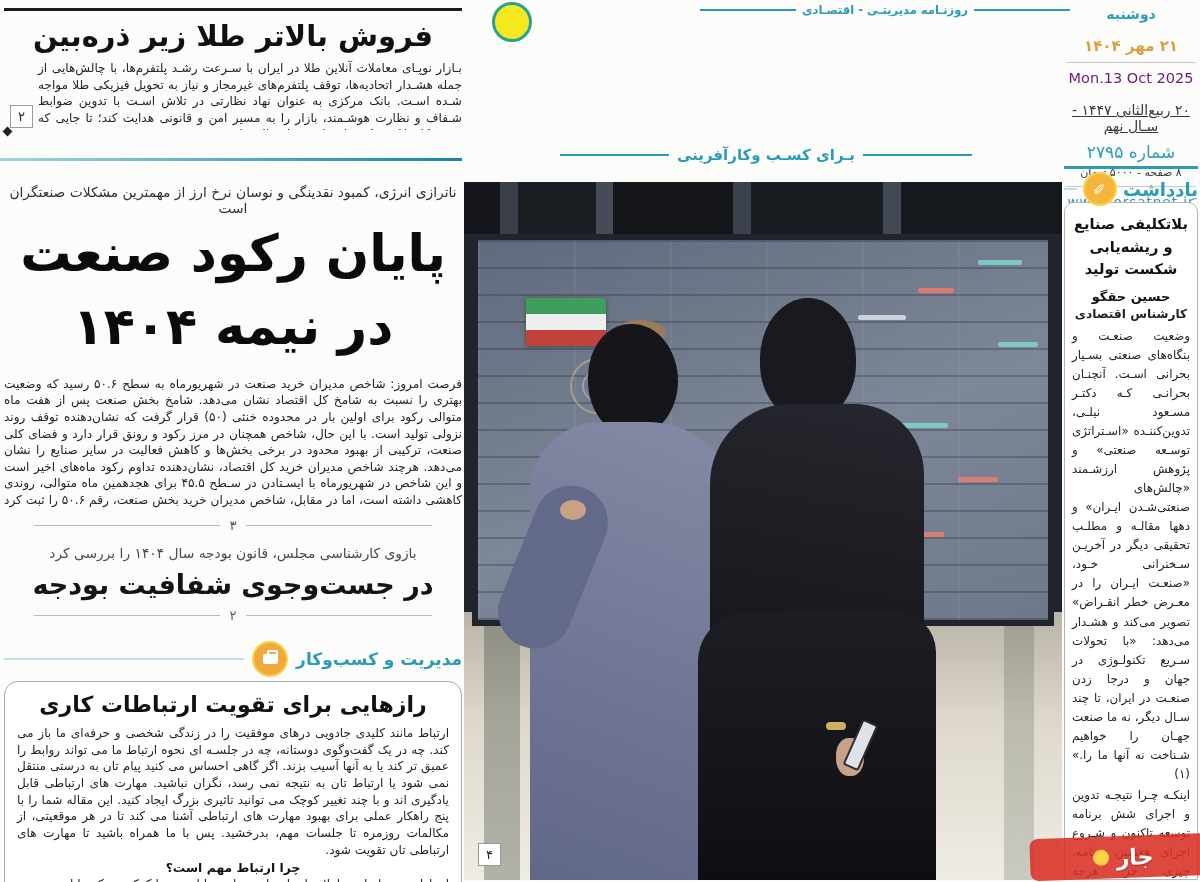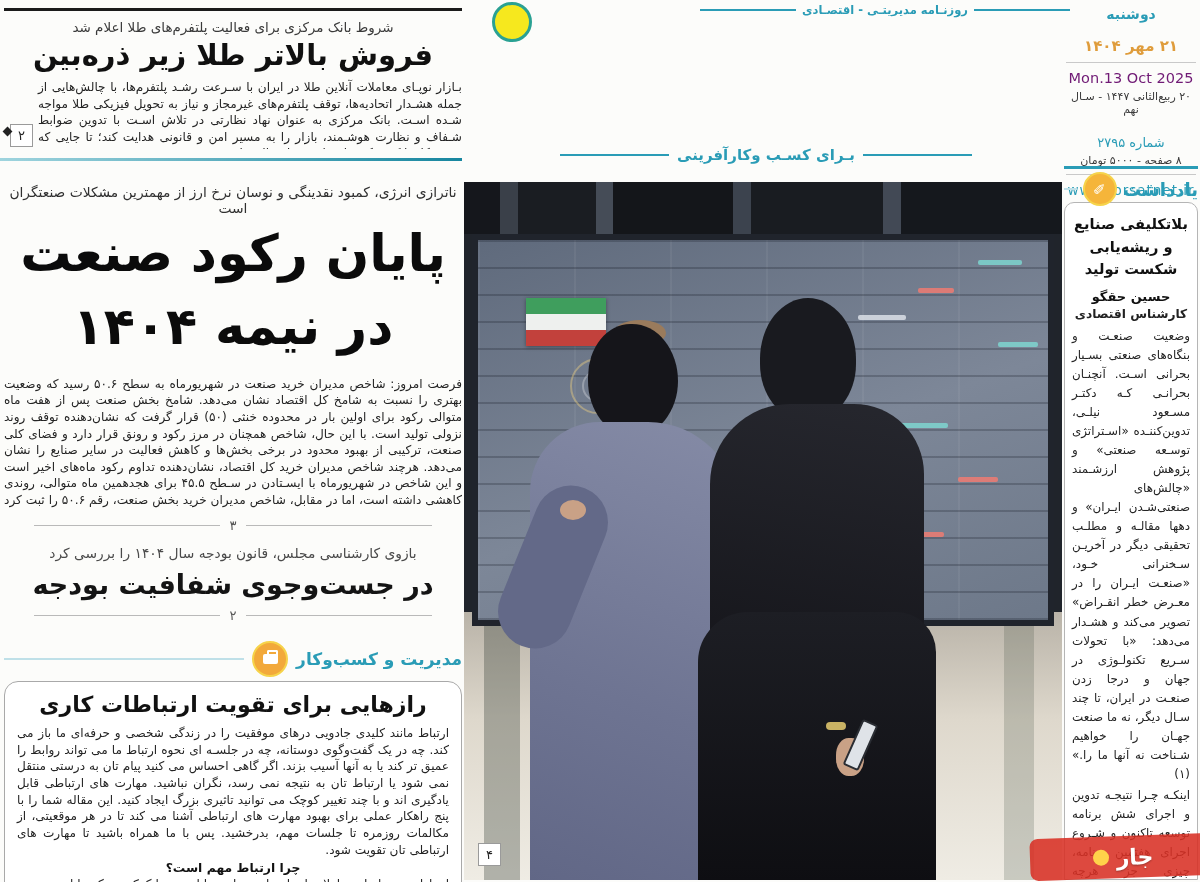--- a/index.html
+++ b/index.html
@@ -30,22 +30,22 @@
     background:#f6e81e;border:3px solid #2aa193;z-index:3;}
   .tagline{position:absolute;left:560px;top:146px;width:412px;display:flex;align-items:center;gap:8px;}
   .tagline .line{flex:1;height:2px;background:#2a9cb6;}
   .tagline .txt{font-size:15px;font-weight:bold;color:#2a9cb6;white-space:nowrap;}
   
   .dateblock{position:absolute;left:1064px;top:6px;width:134px;text-align:center;}
   .dateblock .weekday{font-size:14px;font-weight:bold;color:#2a9cb6;}
   .dateblock .date-fa{font-size:15px;font-weight:bold;color:#df9c3b;margin-top:15px;}
   .dateblock hr{border:none;border-top:1px solid #c9c9c9;margin:7px 2px;}
   .dateblock .date-en{font-size:14.5px;color:#701a75;direction:ltr;}
-  .dateblock .hijri{font-size:11px;color:#3a3a3a;margin-top:4px;}
-  .dateblock .issue{font-size:13px;color:#2a9cb6;margin-top:19px;}
+  .dateblock .hijri{font-size:14px;color:#3a3a3a;margin-top:16px;text-decoration:underline;}
+  .dateblock .issue{font-size:17px;color:#2a9cb6;margin-top:8px;}
   .dateblock .pp{font-size:11px;color:#3a3a3a;margin-top:4px;}
   .dateblock .site{font-size:13.5px;color:#2a9cb6;letter-spacing:1px;direction:ltr;}
   .rule-teal-right{position:absolute;left:1064px;top:166px;width:134px;height:3px;background:#2a9cb6;}
   
   .leftcol{position:absolute;left:4px;top:184px;width:458px;text-align:center;}
   .ind-kicker{font-size:13.8px;color:#303030;}
   .ind-headline{font-size:51px;font-weight:900;line-height:1.43;color:#0b0b0b;margin-top:2px;letter-spacing:-1px;}
   .ind-body{margin-top:12px;font-size:12.1px;line-height:1.37;text-align:justify;color:#242424;height:134px;overflow:hidden;}
   .divider{display:flex;align-items:center;gap:10px;margin:8px 30px 0 30px;color:#555;font-size:13px;}
   .divider .line{flex:1;height:1px;background:#b9b9b9;}
@@ -129,21 +129,20 @@
   .stamp .txt{color:#fff;font-size:22px;font-weight:bold;letter-spacing:6px;text-shadow:0 1px 2px rgba(0,0,0,.3);}
   .stamp .dot{width:16px;height:16px;border-radius:50%;background:#ffd24a;}
 </style>
 </head>
 <body>
 
 <div class="page">
 
   <div class="gold">
     <div class="rule-black"></div>
-    <div class="kicker">شروط بانک مرکزی برای فعالیت پلتفرم‌های طلا اعلام شد</div>
     <div class="headline">فروش بالاتر طلا زیر ذره‌بین</div>
     <div class="body">
       <span>بـازار نوپـای معاملات آنلاین طلا در ایران با سـرعت رشـد پلتفرم‌ها، با چالش‌هایی از جمله هشـدار اتحادیه‌ها، توقف پلتفرم‌های غیرمجاز و نیاز به تحویل فیزیکی طلا مواجه شـده اسـت. بانک مرکزی به عنوان نهاد نظارتی در تلاش اسـت با تدوین ضوابط شـفاف و نظارت هوشـمند، بازار را به مسیر امن و قانونی هدایت کند؛ تا جایی که رئیس کل بانک مرکزی اخیرا شروط فعالیت این...</span>
       <div class="badge">۲</div>
     </div>
     <div class="bullet"></div>
   </div>
   <div class="rule-teal-left"></div>
 
   <div class="logo-label">

